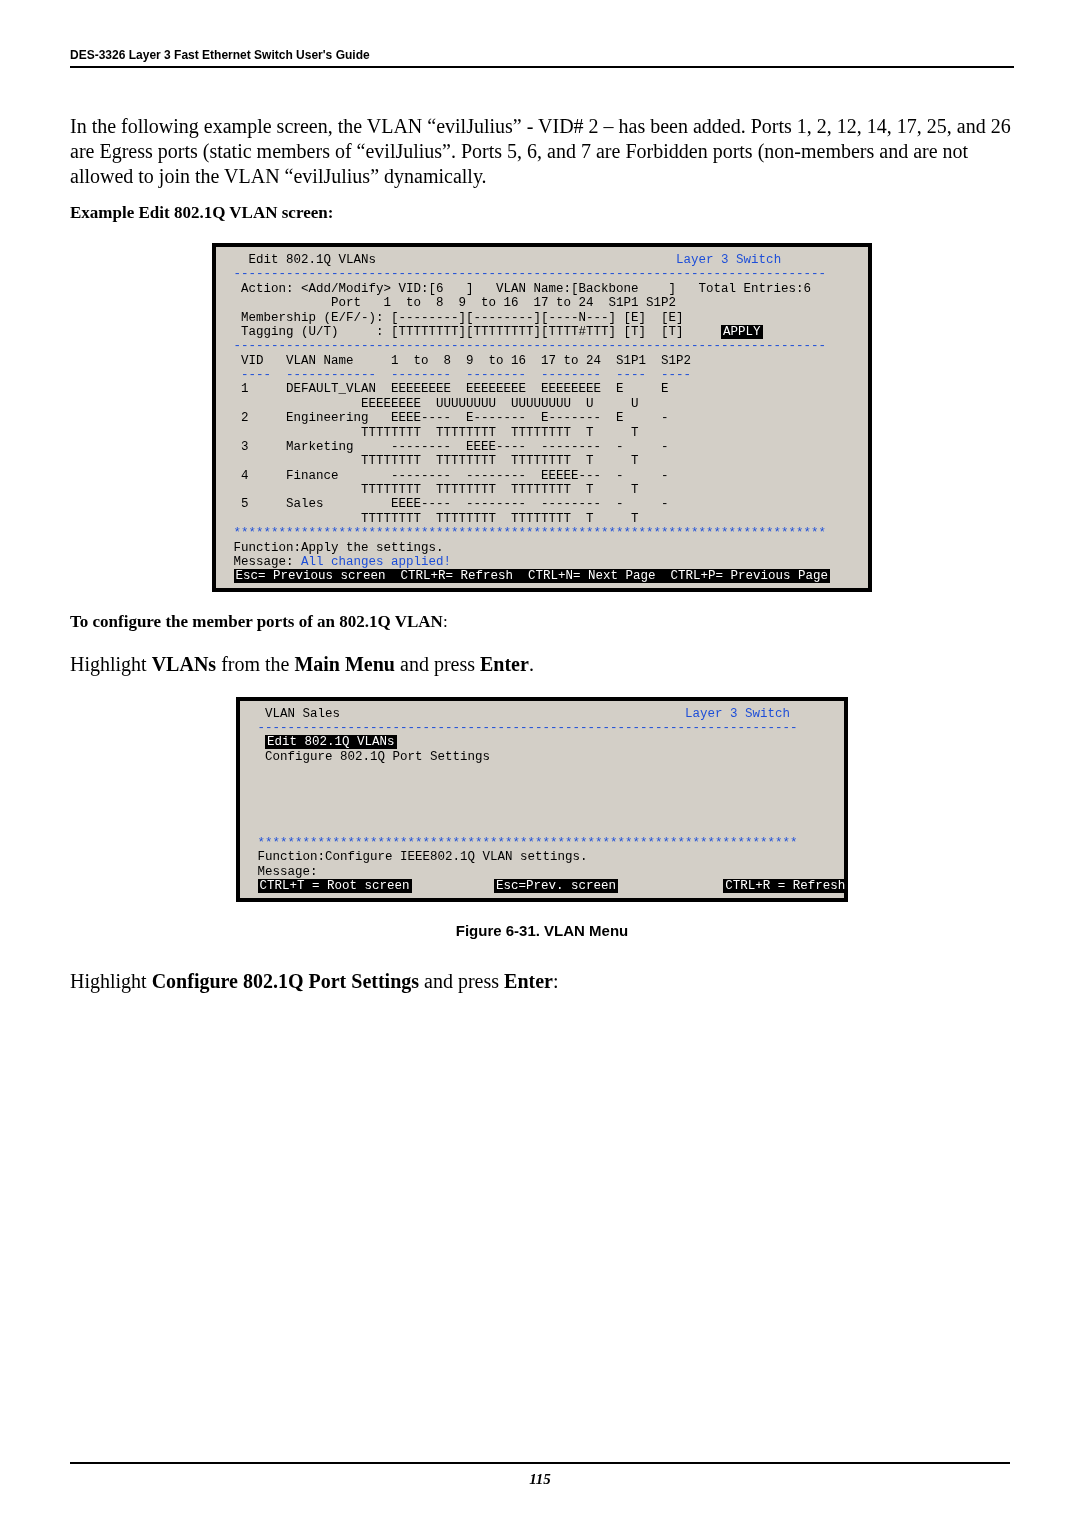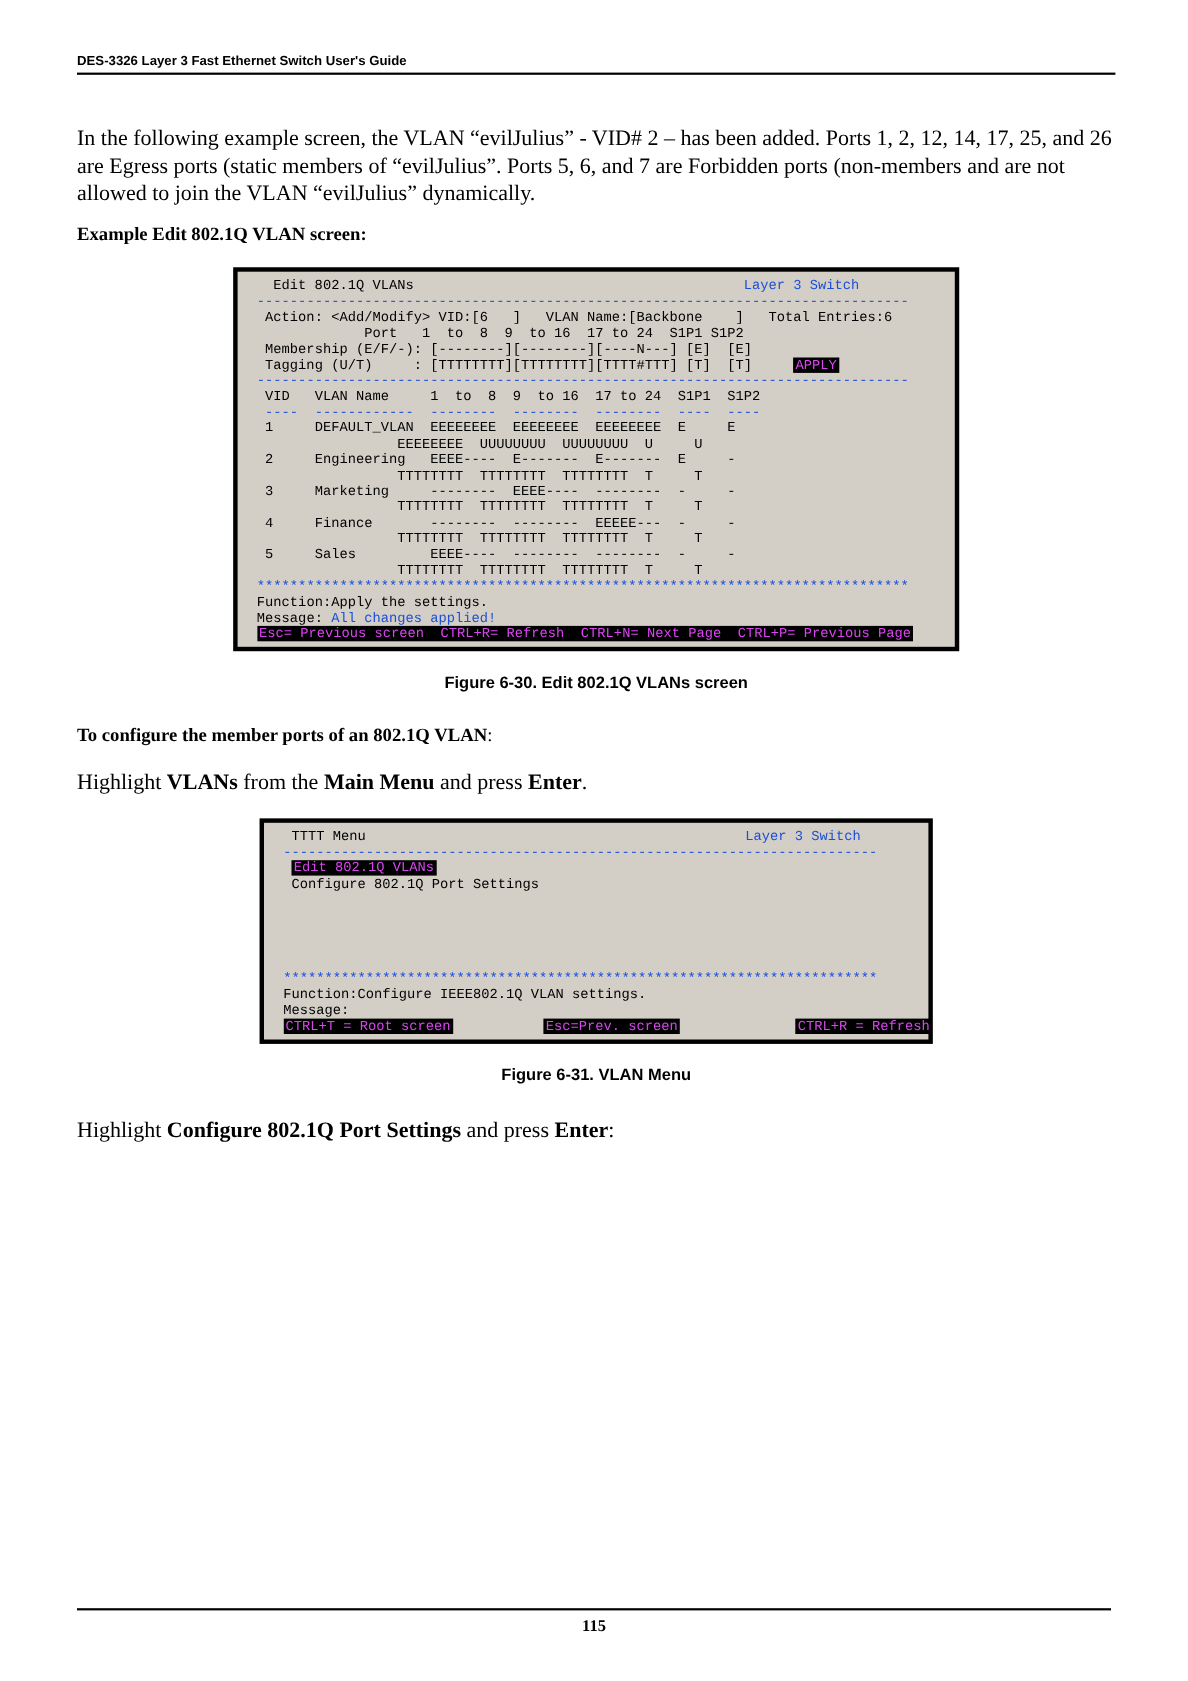--- a/index.html
+++ b/index.html
@@ -45,40 +45,41 @@
     background: #d3cfc7;
     font-family: "Courier New", monospace;
     font-size: 12.5px;
     line-height: 1.15;
     white-space: pre;
     color: #000;
   }
   .term1 { width: 634px; padding: 6px 8px 4px 10px; }
   .term2 { width: 586px; padding: 6px 8px 4px 10px; }
   .grey { color: #1d4ed8; }
-  .invw { background: #000; color:#d946ef; padding:0 2px;}
+  .invw { background: #000; color:#ffffff; padding:0 2px;}
   .caption {
     text-align: center;
     font-family: Arial, Helvetica, sans-serif;
     font-weight: bold;
     font-size: 15px;
     margin: 18px 0 30px 0;
   }
   .footer {
     position: absolute;
     bottom: 40px;
     left: 70px;
     right: 70px;
   }
   .footer-rule {
     border: none;
     border-top: 2.5px solid #000;
   }
   .page-num {
     text-align: center;
+    font-style: italic;
     font-weight: bold;
     font-size: 15px;
     margin-top: 6px;
   }
 </style>
 </head>
 <body>
 <div class="page">
 
   <div class="header-title">DES-3326 Layer 3 Fast Ethernet Switch User's Guide</div>
@@ -105,31 +106,30 @@
                   <span>TTTTTTTT  TTTTTTTT  TTTTTTTT  T     T</span>
   <span>4     Finance       --------  --------  EEEEE---  -     -</span>
                   <span>TTTTTTTT  TTTTTTTT  TTTTTTTT  T     T</span>
   <span>5     Sales         EEEE----  --------  --------  -     -</span>
                   <span>TTTTTTTT  TTTTTTTT  TTTTTTTT  T     T</span>
  <span class="grey">*******************************************************************************</span>
  <span>Function:Apply the settings.</span>
  <span>Message:</span> <span class="grey">All changes applied!</span>
  <span class="invw">Esc= Previous screen  CTRL+R= Refresh  CTRL+N= Next Page  CTRL+P= Previous Page</span></pre>
 
-  <div class="caption">Figure 6-30. Edit 802.1Q VLANs screen</div>
 
   <p class="italic-bold">
     <span>To configure the member ports of an 802.1Q VLAN</span><span style="font-weight:normal">:</span>
   </p>
 
   <p class="body-text">
     <span>Highlight</span> <b>VLANs</b> <span>from the</span> <b>Main Menu</b> <span>and press</span> <b>Enter</b><span>.</span>
   </p>
 
-  <pre class="terminal term2">  <span>TTTT Menu</span>                                              <span class="grey">Layer 3 Switch</span>
+  <pre class="terminal term2">  <span>VLAN Sales</span>                                              <span class="grey">Layer 3 Switch</span>
  <span class="grey">------------------------------------------------------------------------</span>
   <span class="invw">Edit 802.1Q VLANs</span>
   <span>Configure 802.1Q Port Settings</span>
 
 
 
 
 
  <span class="grey">************************************************************************</span>
  <span>Function:Configure IEEE802.1Q VLAN settings.</span>

